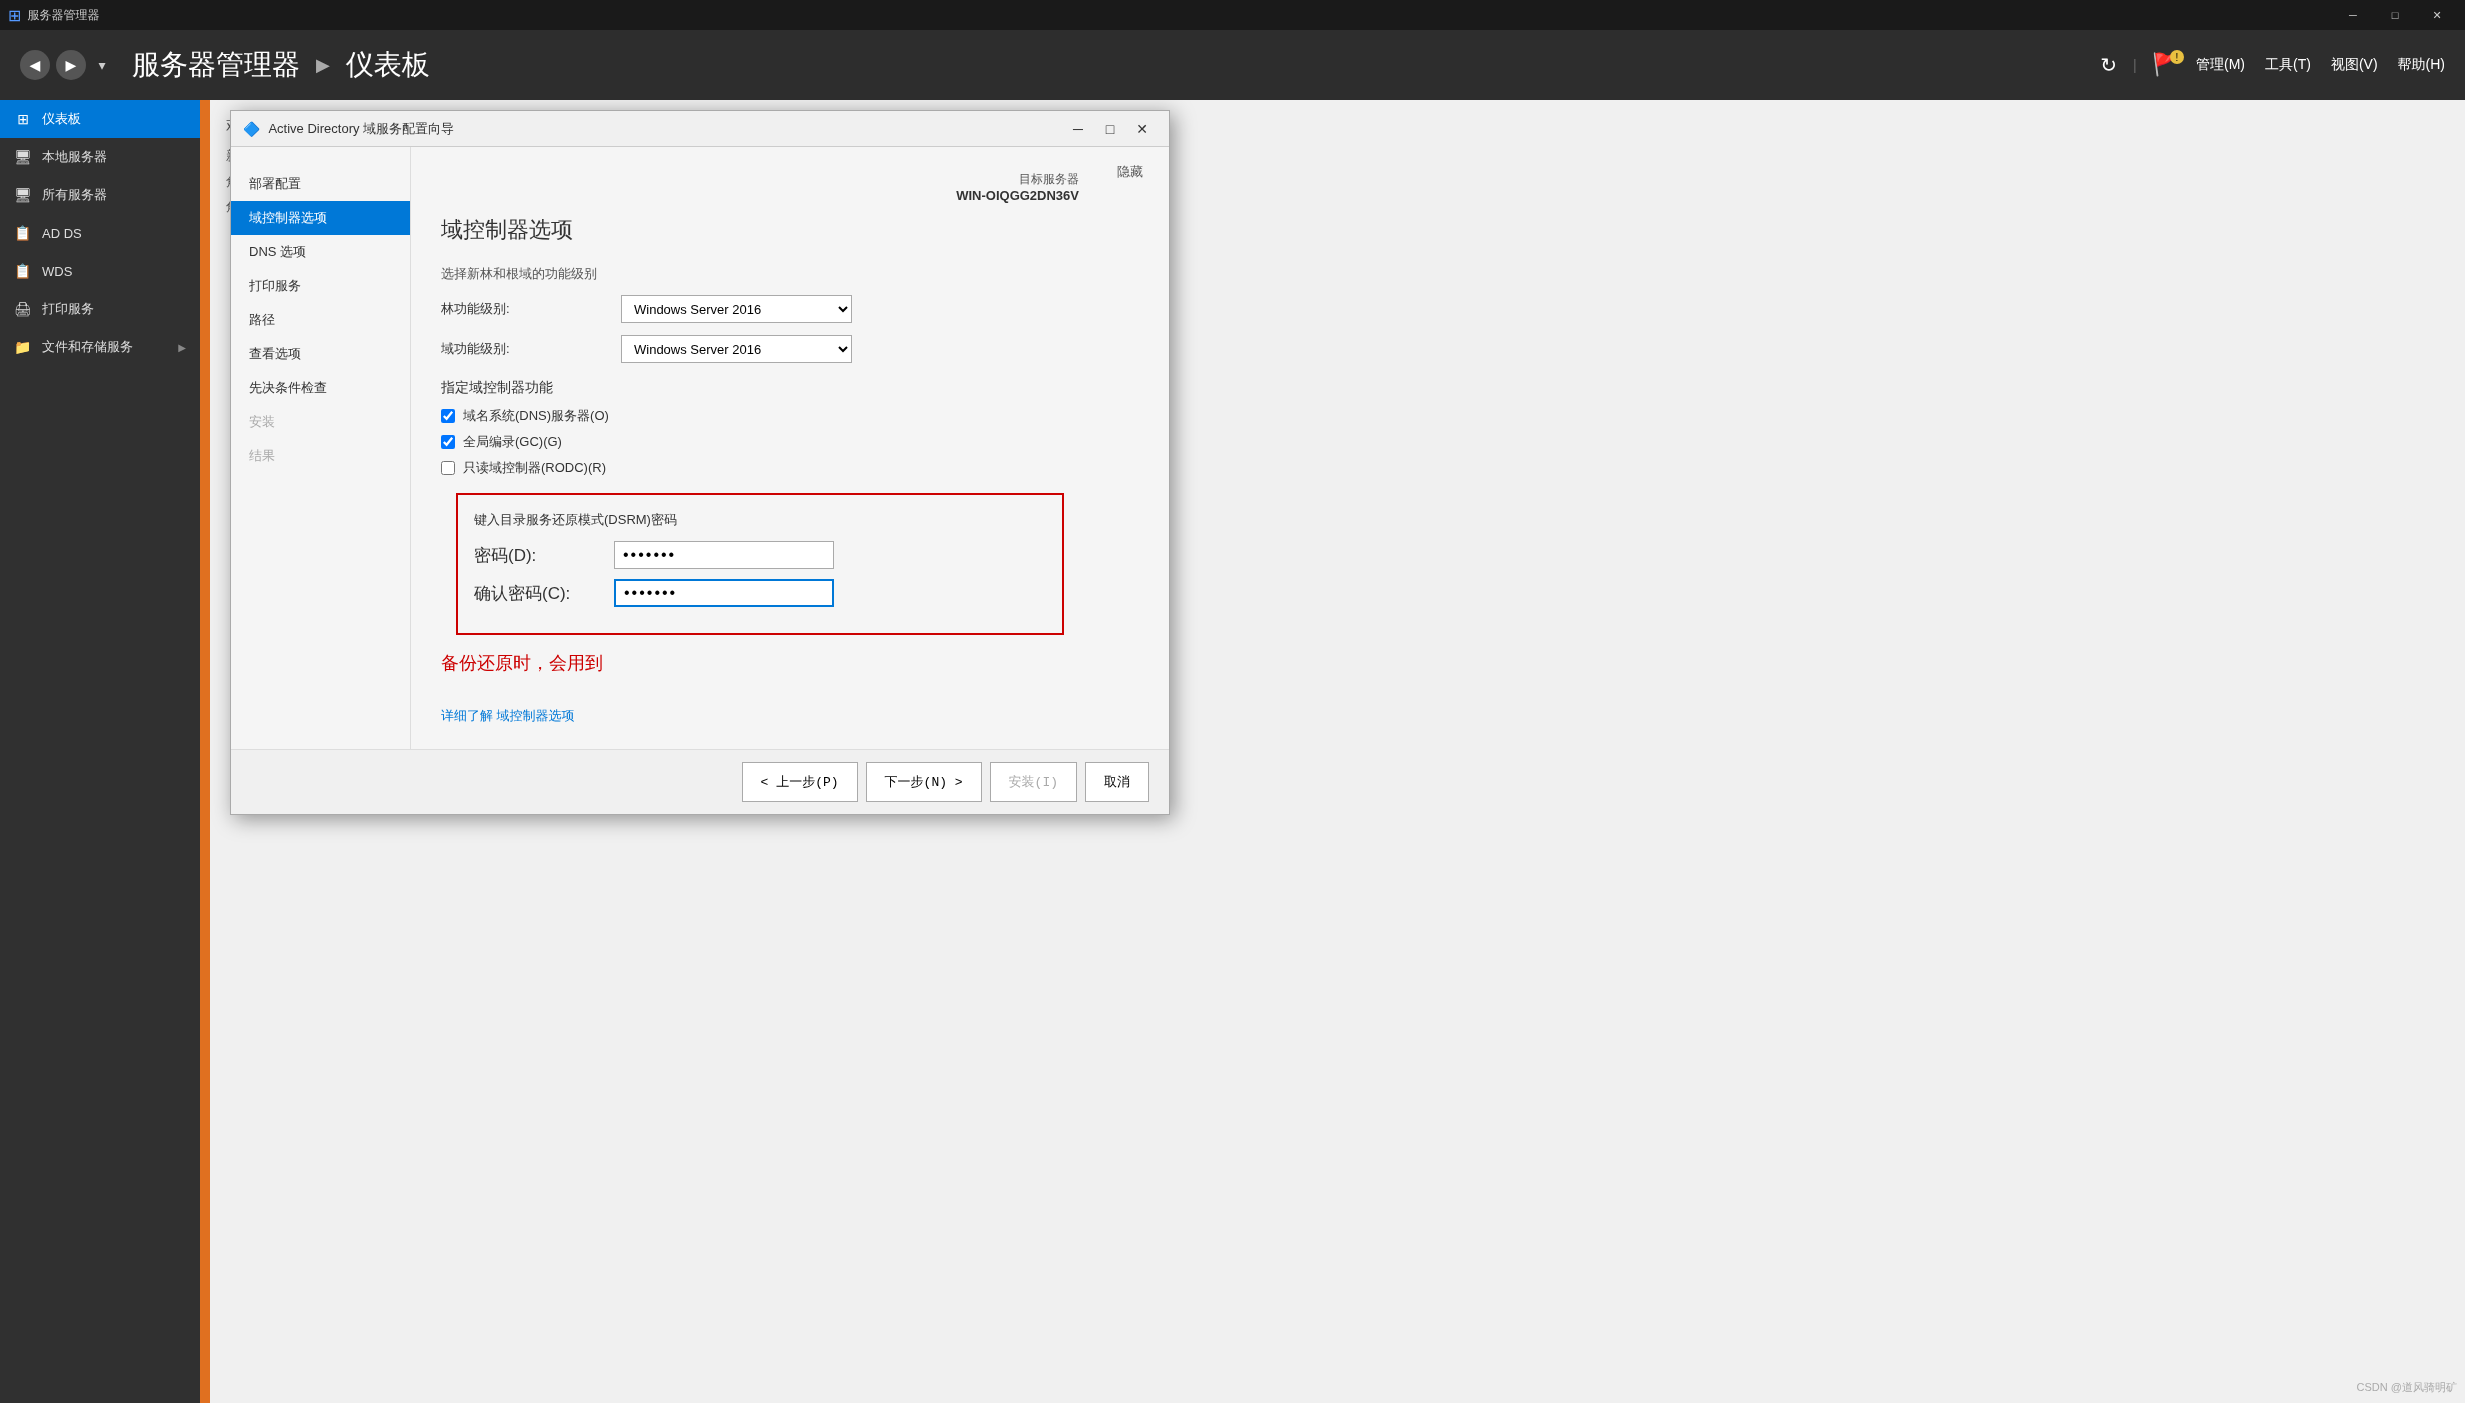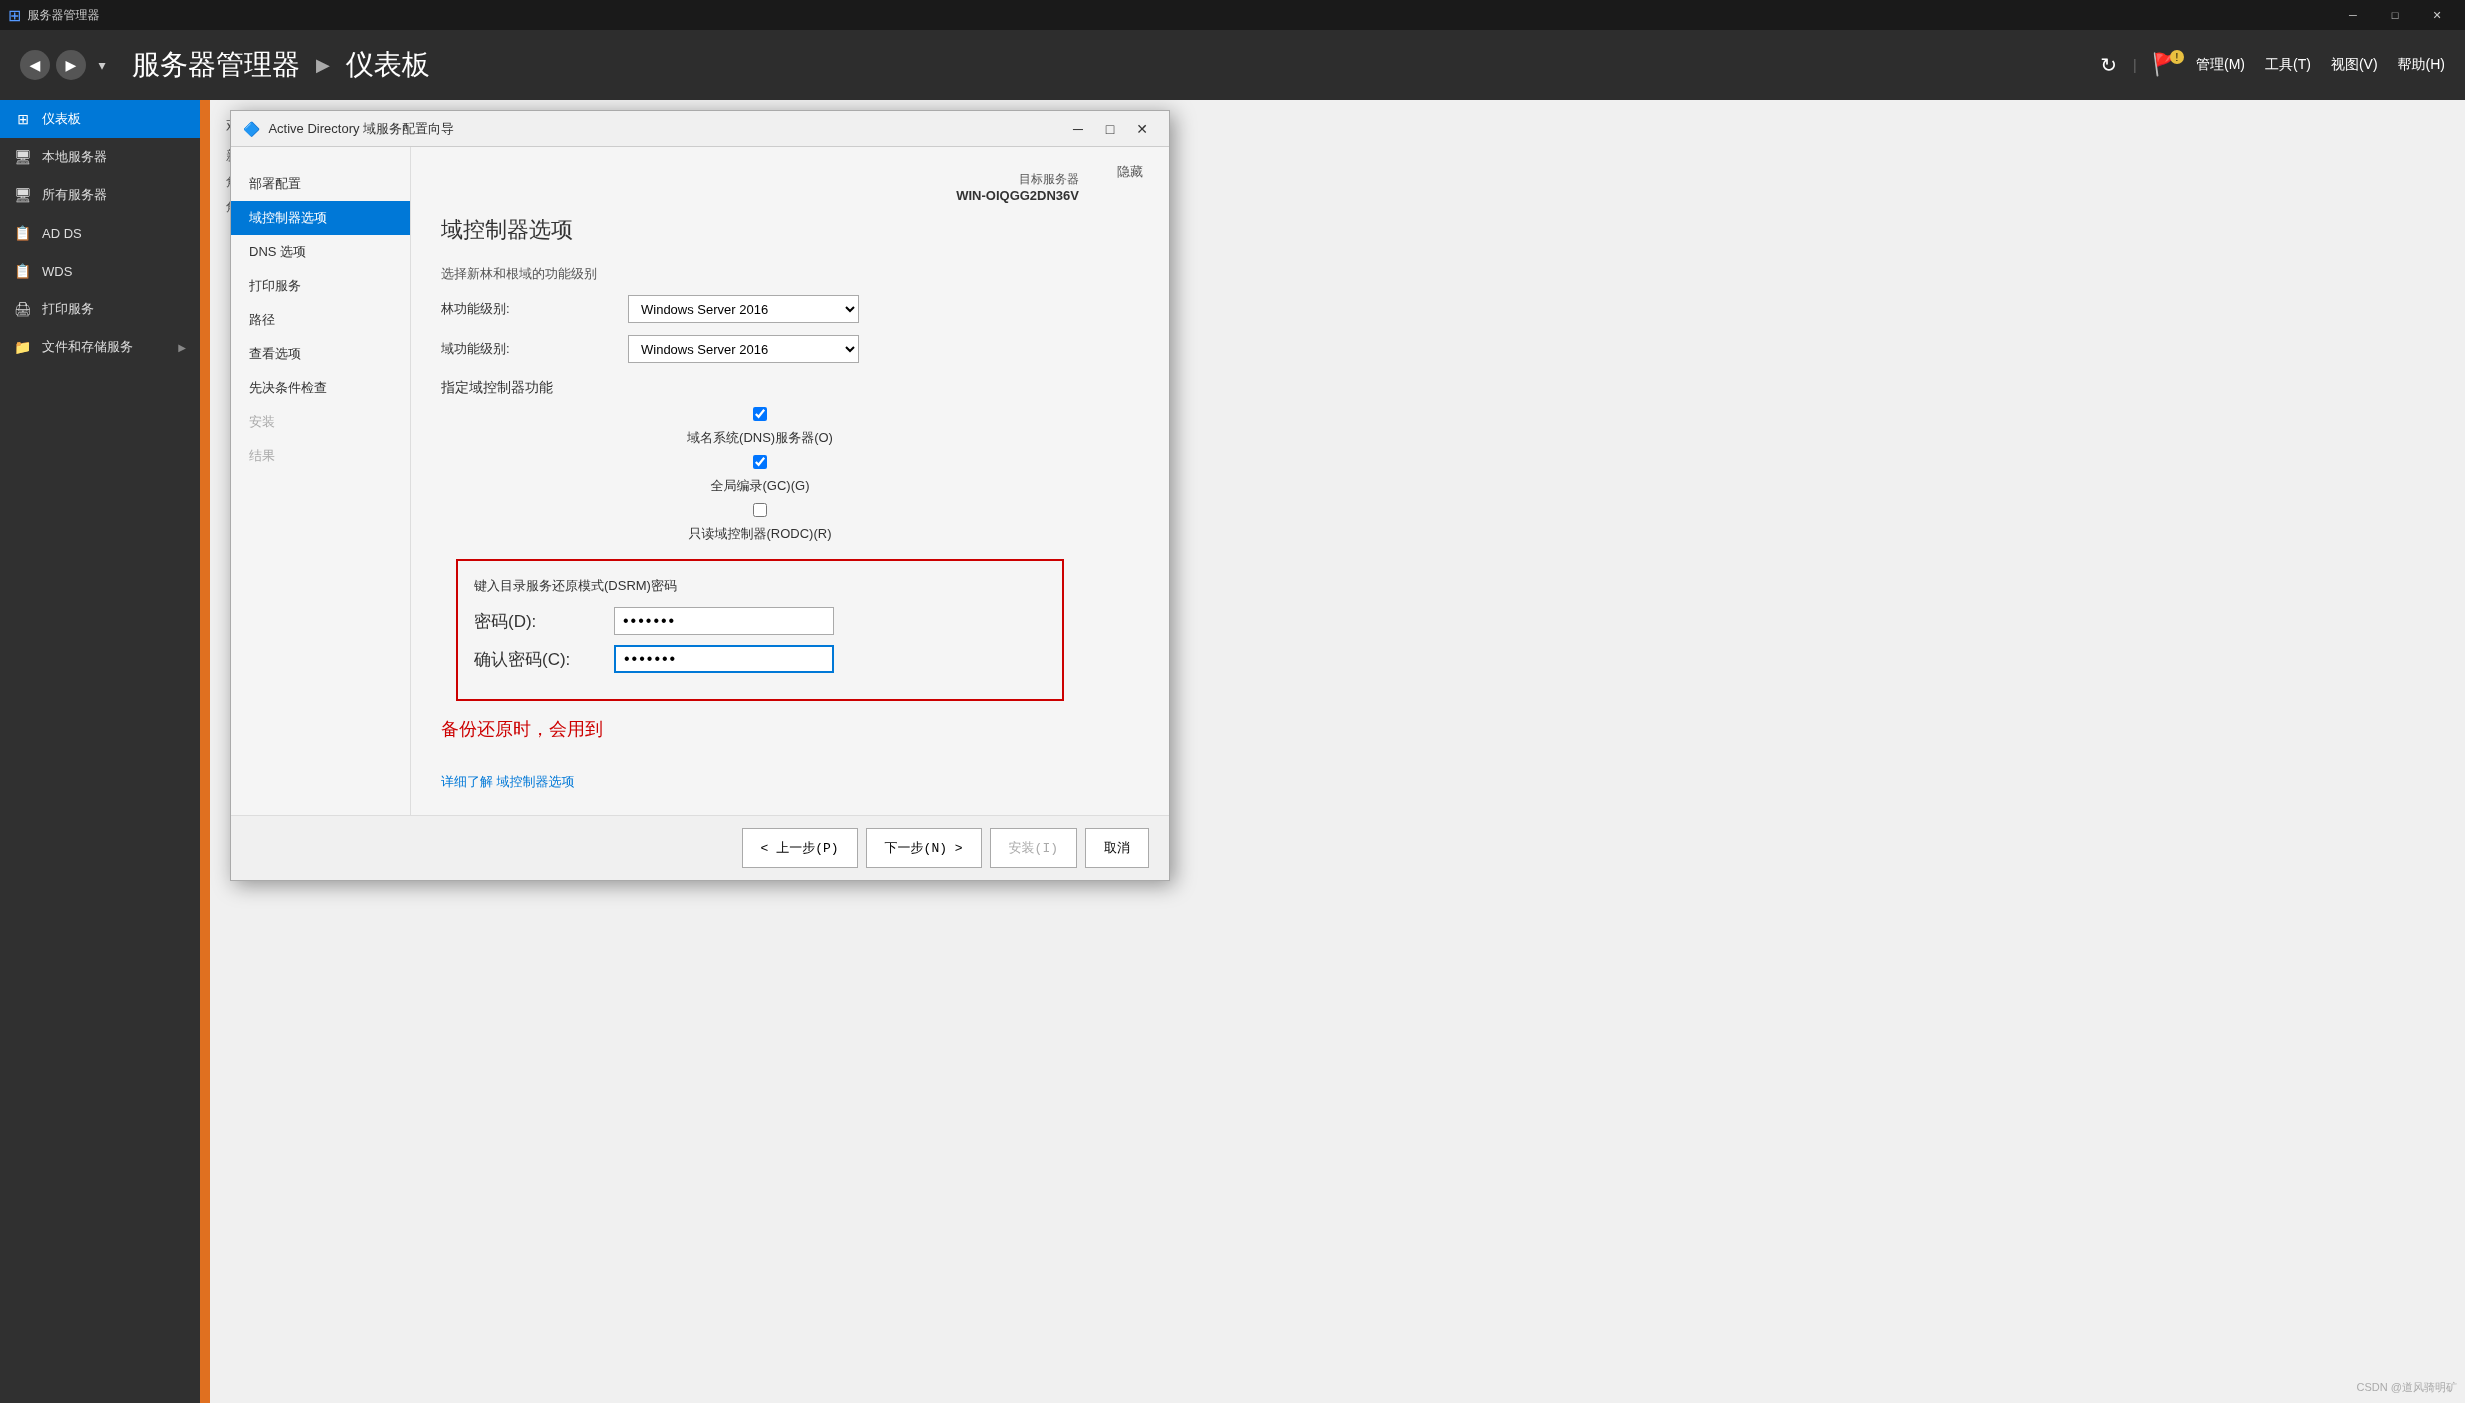--- a/index.html
+++ b/index.html
@@ -72,28 +72,28 @@
     
     .dialog-content { flex: 1; padding: 24px 30px; }
     .dialog-header-info { text-align: right; margin-bottom: 12px; }
     .dialog-server-label { font-size: 12px; color: #555; }
     .dialog-server-name { font-size: 13px; color: #333; font-weight: bold; }
 
     .dialog-title-text { font-size: 22px; color: #333; margin-bottom: 20px; }
 
     .section-label { font-size: 13px; color: #555; margin-bottom: 12px; }
 
-    .form-row { display: flex; align-items: center; margin-bottom: 12px; gap: 27px; }
+    .form-row { display: flex; align-items: center; margin-bottom: 12px; gap: 20px; }
     .form-label { width: 160px; font-size: 13px; color: #333; flex-shrink: 0; }
     .select-wrapper { position: relative; width: 231px; }
     .select-wrapper select { width: 100%; height: 28px; border: 1px solid #aaa; background: #fff; font-size: 13px; padding: 0 8px; cursor: pointer; }
 
     .section-title { font-size: 14px; color: #333; margin: 16px 0 10px 0; font-weight: normal; }
 
-    .checkbox-row { display: flex; align-items: center; gap: 8px; margin-bottom: 8px; font-size: 13px; color: #333; flex-direction: column; }
+    .checkbox-row { display: flex; align-items: center; gap: 8px; margin-bottom: 8px; font-size: 13px; color: #333; }
     .checkbox-row input[type=checkbox] { width: 14px; height: 14px; }
 
     .password-section { border: 2px solid #cc0000; padding: 16px; margin: 16px 15px; }
     .password-section-title { font-size: 13px; color: #333; margin-bottom: 12px; }
     .password-row { display: flex; align-items: center; margin-bottom: 10px; gap: 20px; }
     .password-label { width: 120px; font-size: 17px; color: #333; flex-shrink: 0; }
     .password-input { width: 220px; height: 28px; border: 1px solid #aaa; padding: 0 8px; font-size: 16px; letter-spacing: 2px; }
     .password-input.active-border { border: 2px solid #0078d7; }
 
     .annotation { color: #cc0000; font-size: 18px; margin: 12px 0; }

